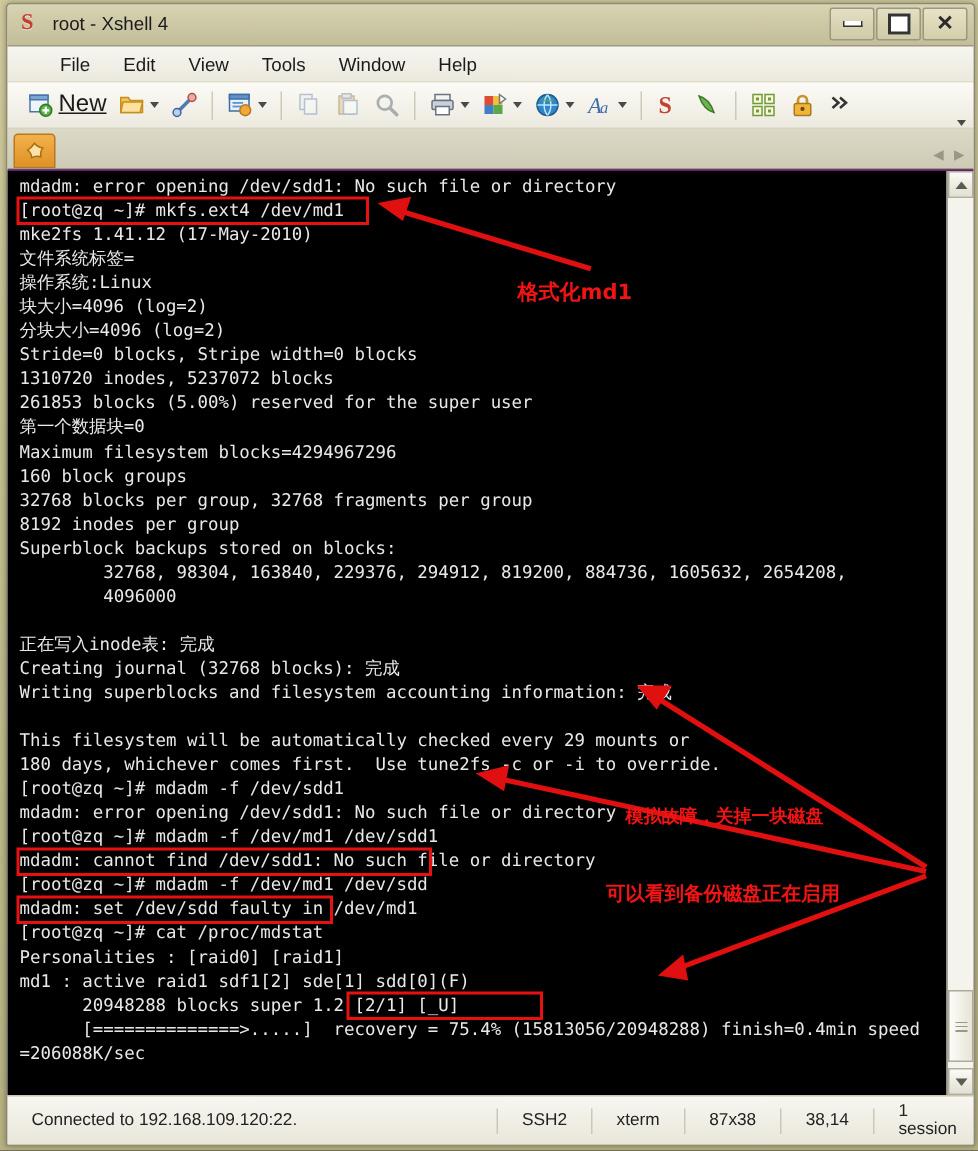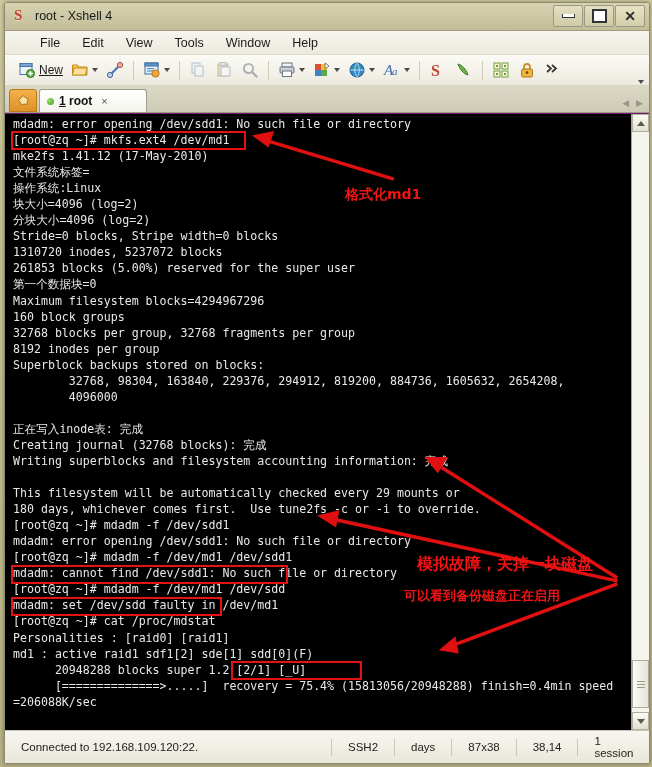--- a/index.html
+++ b/index.html
@@ -42,21 +42,21 @@
   .menubar{flex:0 0 23px;display:flex;align-items:center;padding-left:24px;gap:0px;
     background:linear-gradient(180deg,#f6f5ef,#eceade);
     border-bottom:1px solid #dedbc9;}
   .menu-item{padding:3px 11px;font-size:12.5px;color:#1b1b1b;cursor:default;border-radius:2px;}
   
   .toolbar{flex:0 0 30px;display:flex;align-items:center;padding-left:10px;
     background:linear-gradient(180deg,#fbfaf5,#ecead f);
     background:linear-gradient(180deg,#fbfaf5,#eceadf);
     border-bottom:1px solid #d6d3c1;gap:2px;position:relative;}
   .tb{display:flex;align-items:center;height:24px;padding:0 3px;border-radius:2px;}
-  .tb-label{font-size:12px;color:#1b1b1b;margin-left:3px;text-decoration:underline;}
+  .tb-label{font-size:16px;color:#1b1b1b;margin-left:3px;text-decoration:underline;}
   .tb-sep{width:1px;height:19px;background:#cdcab8;margin:0 4px;}
   .caret{width:0;height:0;border-left:3.5px solid transparent;border-right:3.5px solid transparent;
     border-top:4px solid #4a4a4a;margin-left:3px;}
   .dim{opacity:.42;}
   .ic{width:18px;height:18px;position:relative;display:inline-block;}
   .chev2{position:absolute;right:5px;bottom:1px;width:0;height:0;
     border-left:3.5px solid transparent;border-right:3.5px solid transparent;border-top:4px solid #4a4a4a;}
   
   .tabbar{flex:0 0 26px;position:relative;display:flex;align-items:flex-end;
     background:linear-gradient(180deg,#dcd9c6,#cdcab6);
@@ -315,25 +315,20 @@
         <span class="chev2"></span>
       </div>
     </div>
 
     <div class="tabbar">
       <div class="tab-icon-btn">
         <svg width="14" height="14" viewBox="0 0 14 14">
             <path d="M7 1.5c1.6 2 4 3 5.5 3.2-1 1.4-1.6 4-1.3 5.8-1.9-.6-4.4-.4-6 .6-.2-1.8-1.4-4-2.8-5 1.6-1 3.5-3 4.6-4.6z" fill="#fde2a8" stroke="#a7700f"></path>
           </svg>
       </div>
-      <div class="tab">
-        <span class="dot"></span>
-        <span class="lbl"><u>1</u> <span>root</span></span>
-        <span class="x">×</span>
-      </div>
       <div class="tab-navs">
         <span>◀</span>
         <span>▶</span>
       </div>
     </div>
 
     <div class="term-wrap">
       <div class="term" id="terminal"><div class="ln">mdadm: error opening /dev/sdd1: No such file or directory</div><div class="ln">[root@zq ~]# mkfs.ext4 /dev/md1</div><div class="ln">mke2fs 1.41.12 (17-May-2010)</div><div class="ln">文件系统标签=</div><div class="ln">操作系统:Linux</div><div class="ln">块大小=4096 (log=2)</div><div class="ln">分块大小=4096 (log=2)</div><div class="ln">Stride=0 blocks, Stripe width=0 blocks</div><div class="ln">1310720 inodes, 5237072 blocks</div><div class="ln">261853 blocks (5.00%) reserved for the super user</div><div class="ln">第一个数据块=0</div><div class="ln">Maximum filesystem blocks=4294967296</div><div class="ln">160 block groups</div><div class="ln">32768 blocks per group, 32768 fragments per group</div><div class="ln">8192 inodes per group</div><div class="ln">Superblock backups stored on blocks:</div><div class="ln">        32768, 98304, 163840, 229376, 294912, 819200, 884736, 1605632, 2654208,</div><div class="ln">        4096000</div><div class="ln"></div><div class="ln">正在写入inode表: 完成</div><div class="ln">Creating journal (32768 blocks): 完成</div><div class="ln">Writing superblocks and filesystem accounting information: 完成</div><div class="ln"></div><div class="ln">This filesystem will be automatically checked every 29 mounts or</div><div class="ln">180 days, whichever comes first.  Use tune2fs -c or -i to override.</div><div class="ln">[root@zq ~]# mdadm -f /dev/sdd1</div><div class="ln">mdadm: error opening /dev/sdd1: No such file or directory</div><div class="ln">[root@zq ~]# mdadm -f /dev/md1 /dev/sdd1</div><div class="ln">mdadm: cannot find /dev/sdd1: No such file or directory</div><div class="ln">[root@zq ~]# mdadm -f /dev/md1 /dev/sdd</div><div class="ln">mdadm: set /dev/sdd faulty in /dev/md1</div><div class="ln">[root@zq ~]# cat /proc/mdstat</div><div class="ln">Personalities : [raid0] [raid1]</div><div class="ln">md1 : active raid1 sdf1[2] sde[1] sdd[0](F)</div><div class="ln">      20948288 blocks super 1.2 [2/1] [_U]</div><div class="ln">      [==============&gt;.....]  recovery = 75.4% (15813056/20948288) finish=0.4min speed</div><div class="ln">=206088K/sec</div><div class="ln"></div></div>
 
       <div class="anno" id="anno-layer">
@@ -358,21 +353,21 @@
             <path d="M426 543 L441 530 L444 546 Z"></path>
           </g>
         </svg>
 
         <div class="rbox" style="left:6px;top:17px;width:235px;height:19px;"></div>
         <div class="rbox" style="left:6px;top:451px;width:277px;height:19px;"></div>
         <div class="rbox" style="left:6px;top:483px;width:211px;height:19px;"></div>
         <div class="rbox" style="left:226px;top:547px;width:131px;height:19px;"></div>
 
         <div class="rtext" style="left:340px;top:72px;font-size:14px;">格式化md1</div>
-        <div class="rtext" style="left:412px;top:440px;font-size:16px;">模拟故障，关掉一块磁盘</div>
+        <div class="rtext" style="left:412px;top:422px;font-size:12px;">模拟故障，关掉一块磁盘</div>
         <div class="rtext" style="left:399px;top:473px;font-size:13px;">可以看到备份磁盘正在启用</div>
       </div>
 
       <div class="vsb">
         <div class="sb-btn">
             <span class="sb-arrow-up"></span>
           </div>
         <div class="sb-track">
           <div class="sb-thumb">
               <span class="sb-grip"></span>
@@ -380,21 +375,21 @@
         </div>
         <div class="sb-btn">
             <span class="sb-arrow-dn"></span>
           </div>
       </div>
     </div>
 
     <div class="statusbar">
       <div class="sb-cell first">Connected to 192.168.109.120:22.</div>
       <div class="sb-cell">SSH2</div>
-      <div class="sb-cell">days</div>
+      <div class="sb-cell">xterm</div>
       <div class="sb-cell">87x38</div>
       <div class="sb-cell">38,14</div>
       <div class="sb-cell last">1 session</div>
       <div class="watermark">@51CTO博客</div>
     </div>
 
   </div>
 </div>
 
 </body></html>

